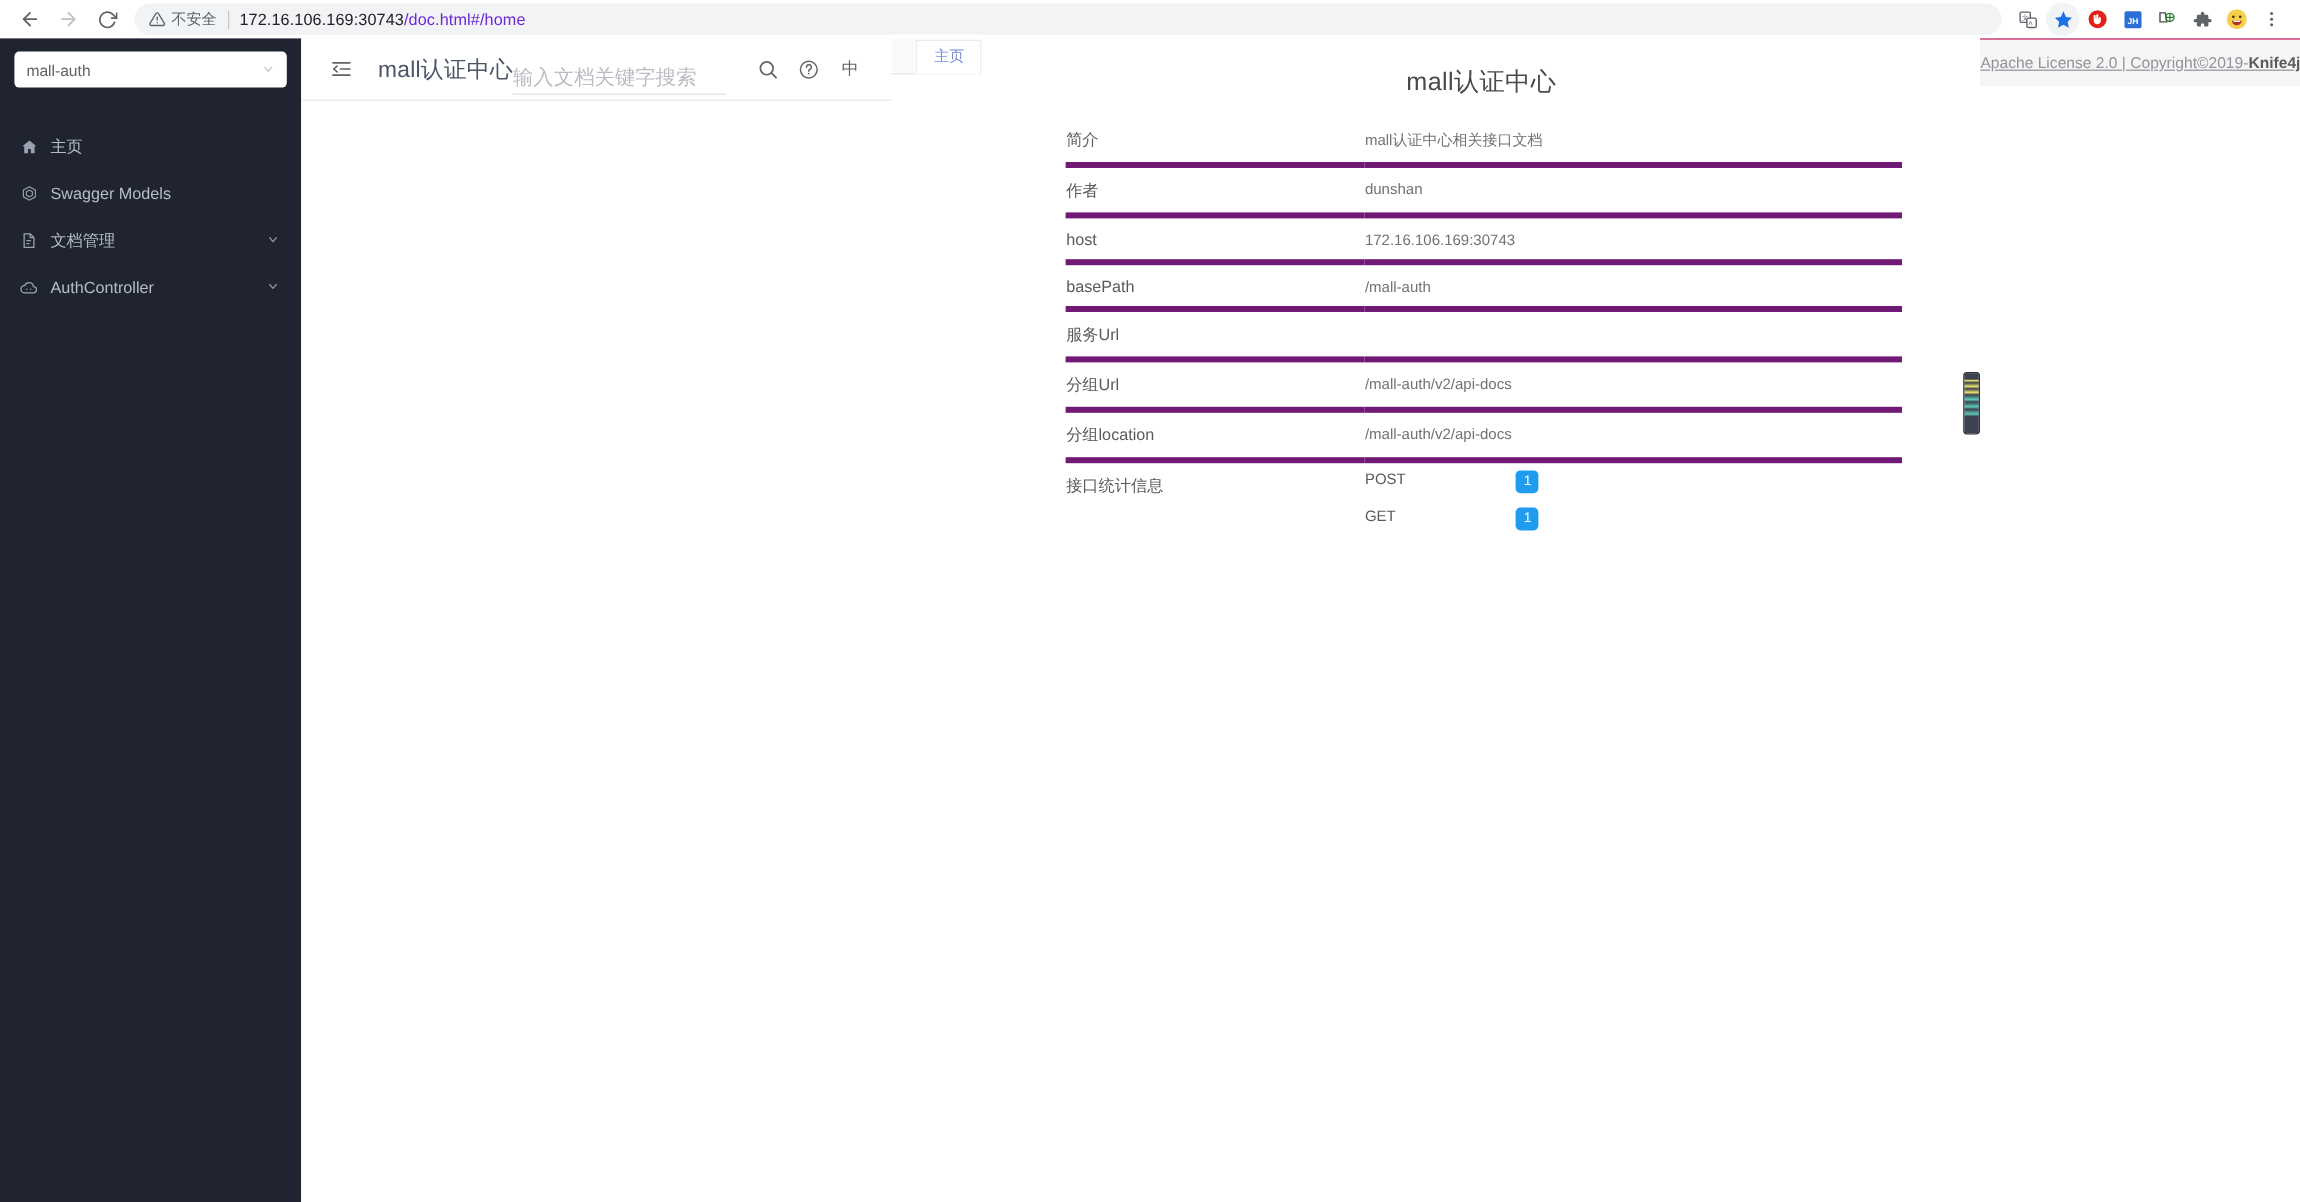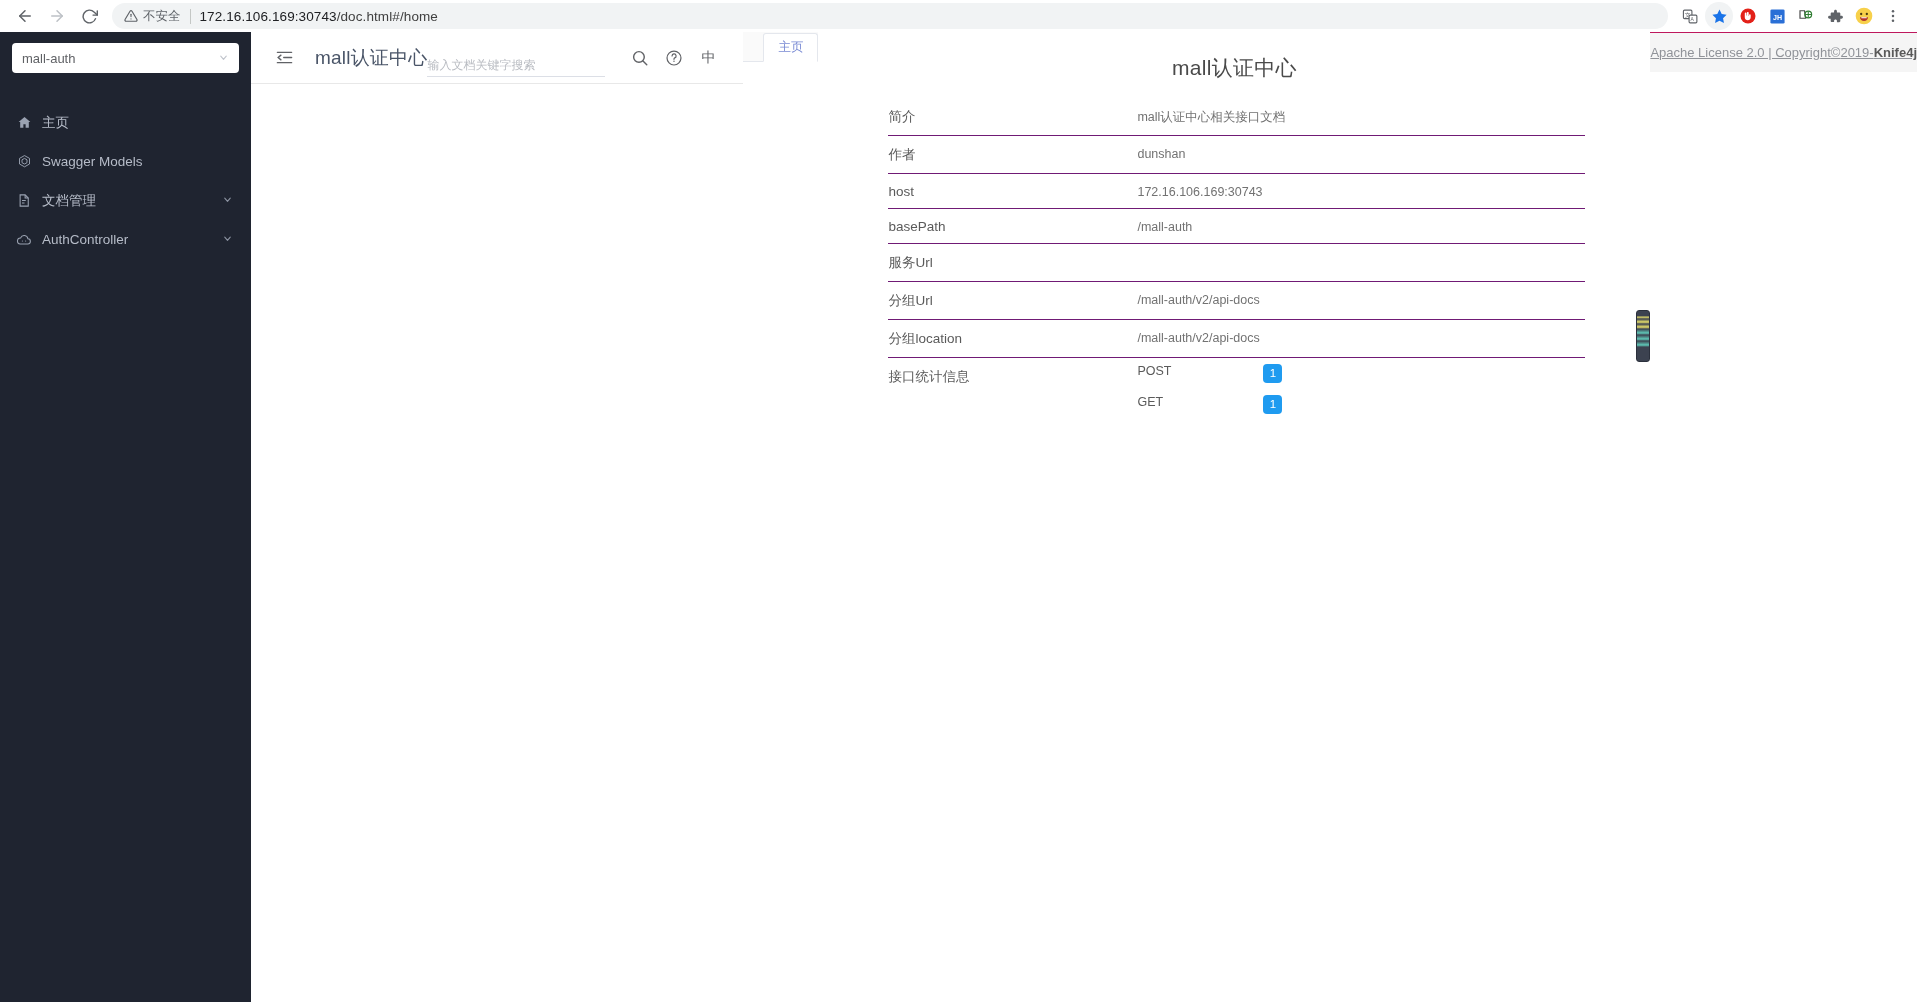--- a/index.html
+++ b/index.html
@@ -48,21 +48,21 @@
   .omni-warn {
     display: flex; align-items: center; gap: 5px;
     color: #5f6368; font-size: 12.5px;
     white-space: nowrap;
   }
   .omni-sep {
     width: 1px; height: 15px; background: #c4c7c5;
     margin: 0 9px;
   }
   .omni-url { white-space: nowrap; letter-spacing: 0.1px; }
-  .omni-url .dim { color: #404040; }
+  .omni-url .dim { color: #6d28d9; }
 
   .tb-icons { display: flex; align-items: center; gap: 1px; }
   .tb-icon {
     width: 28px; height: 28px;
     display: flex; align-items: center; justify-content: center;
     border-radius: 50%;
     position: relative;
   }
   .tb-icon.star-bg { background: #f1f3f4; }
 
@@ -161,21 +161,21 @@
   .search-wrap {
     width: 178px;
     border-bottom: 1px solid #dcdfe6;
     padding-bottom: 3px;
     margin-right: 18px;
   }
   .search-input {
     border: none;
     outline: none;
     width: 100%;
-    font-size: 12px;
+    font-size: 17px;
     color: #606266;
     background: transparent;
     font-family: inherit;
     margin-top: 19px;
   }
   .search-input::placeholder { color: #b9bcc2; }
   .tb-act {
     width: 34px; height: 34px;
     display: flex; align-items: center; justify-content: center;
     color: #606266;
@@ -230,21 +230,21 @@
     letter-spacing: 0.3px;
   }
 
   .info-table {
     margin: 0 65px 0 70px;
     border-collapse: collapse;
     width: calc(100% - 135px);
     table-layout: fixed;
   }
   .info-table td {
-    border-bottom: 1px solid #701a75;
+    border-bottom: 5px solid #701a75;
     padding: 10px 0 9px 0;
     font-size: 13.5px;
     vertical-align: top;
     height: 31px;
   }
   .info-table td.k {
     width: 249px;
     color: #5a5a5a;
     padding-left: 0;
   }

